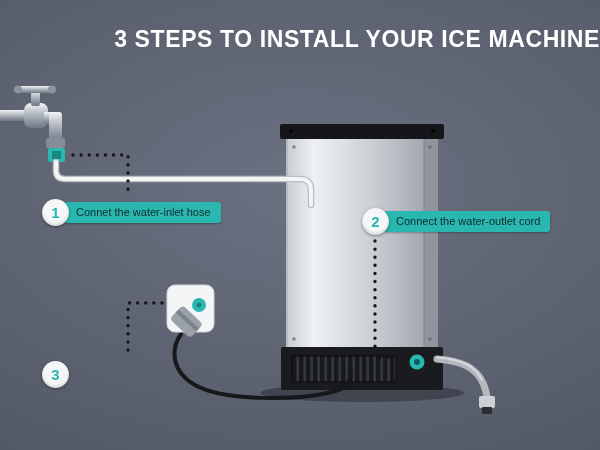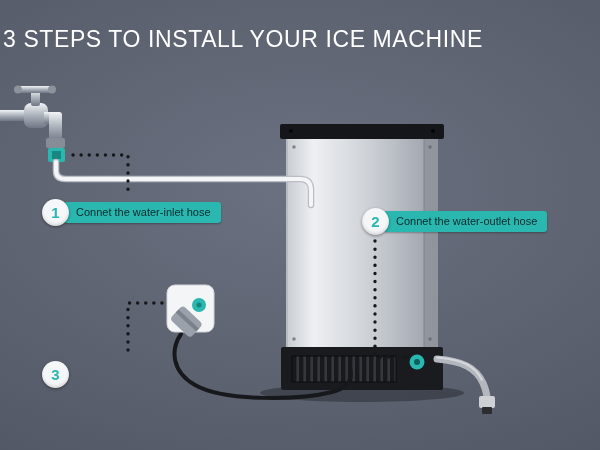--- a/index.html
+++ b/index.html
@@ -5,22 +5,22 @@
   * { margin:0; padding:0; box-sizing:border-box; }
   html,body { width:600px; height:450px; overflow:hidden; }
   .stage {
     position:relative; width:600px; height:450px;
     font-family:"Liberation Sans", sans-serif;
     background: radial-gradient(120% 95% at 50% 42%, #6b7181 0%, #5a5f6d 55%, #4a4f5d 100%);
   }
   .scene { position:absolute; inset:0; width:600px; height:450px; }
   .title {
     position:absolute; top:26px; left:3px; right:0;
-    text-align:left; color:var(--title-text,#ffffff);
-    font-size:23px; font-weight:400; letter-spacing:0.6px;
+    text-align:right; color:var(--title-text,#ffffff);
+    font-size:23px; font-weight:700; letter-spacing:0.6px;
     z-index:3;
   }
   .step { position:absolute; display:flex; align-items:center; z-index:4; }
   .badge {
     width:27px; height:27px; border-radius:50%;
     background:#f4f6f8; color:var(--accent,#2ab7b0);
     font-weight:bold; font-size:15px;
     display:flex; align-items:center; justify-content:center;
     box-shadow:0 1px 3px rgba(0,0,0,.4), inset 0 -2px 3px rgba(0,0,0,.12);
     z-index:2; flex:0 0 auto;
@@ -134,20 +134,20 @@
 
   <h1 class="title">3 STEPS TO INSTALL YOUR ICE MACHINE</h1>
 
   <div class="step step1">
     <div class="badge">1</div>
     <div class="label">Connet the water-inlet hose</div>
   </div>
 
   <div class="step step2">
     <div class="badge">2</div>
-    <div class="label">Connet the water-outlet hose</div>
+    <div class="label">Connect the water-outlet cord</div>
   </div>
 
   <div class="step step3">
     <div class="badge">3</div>
   </div>
 
 </div>
 
 </body></html>

